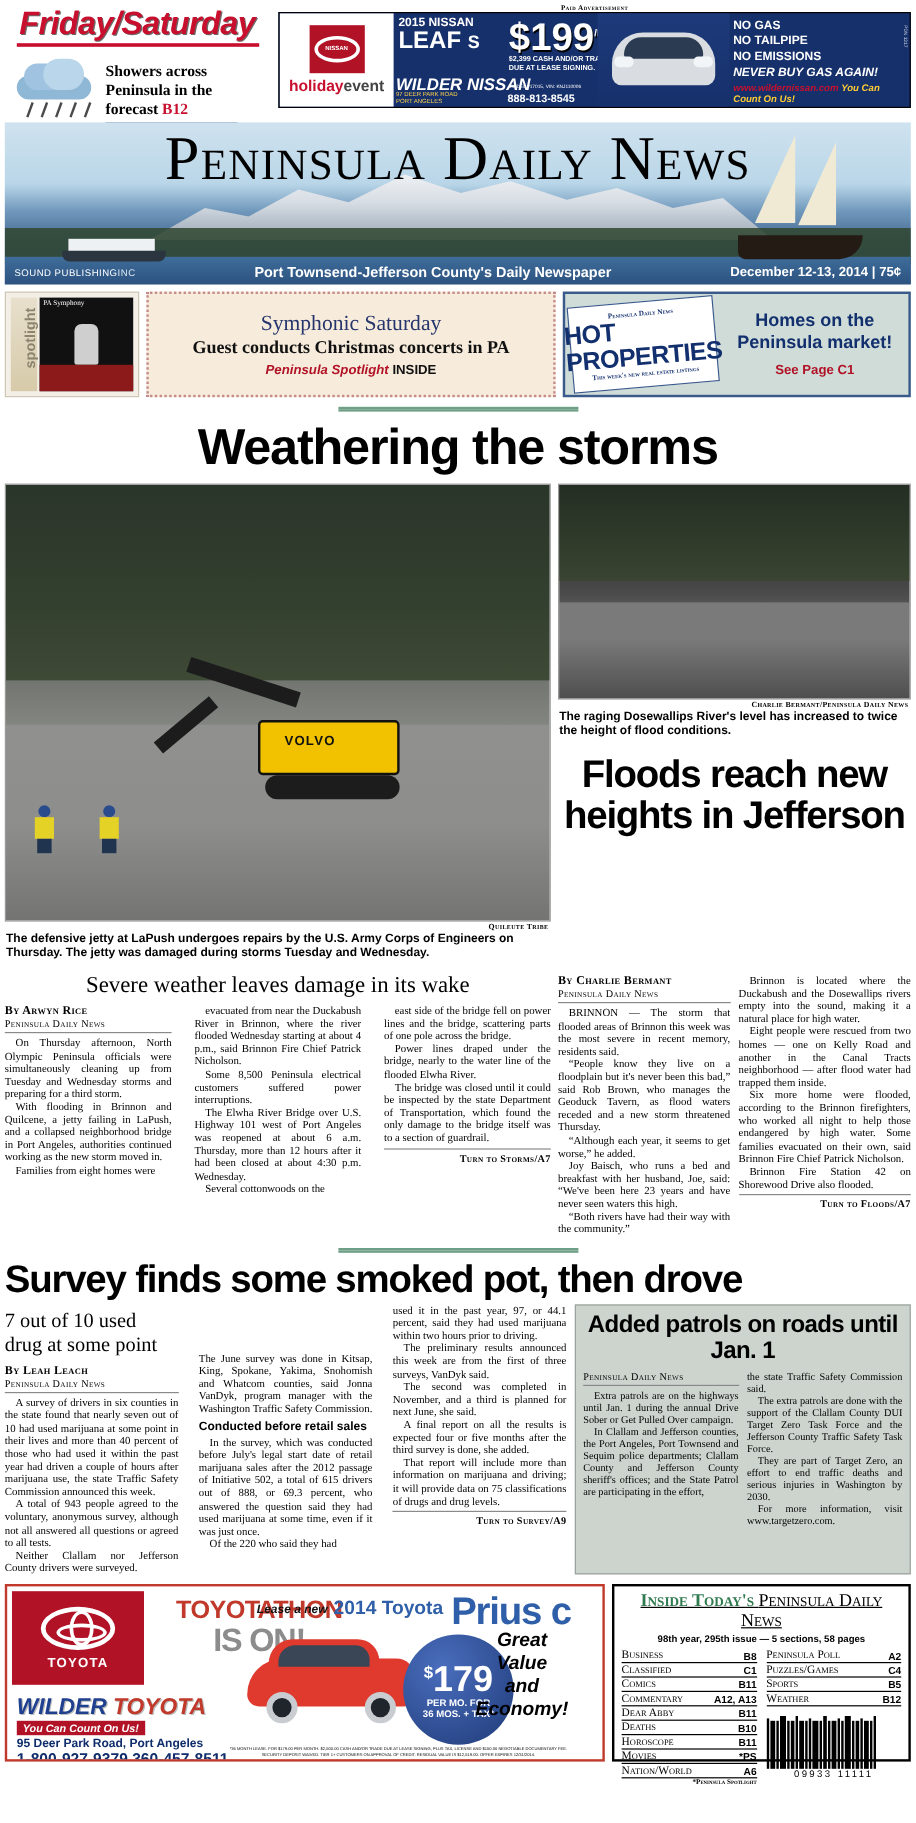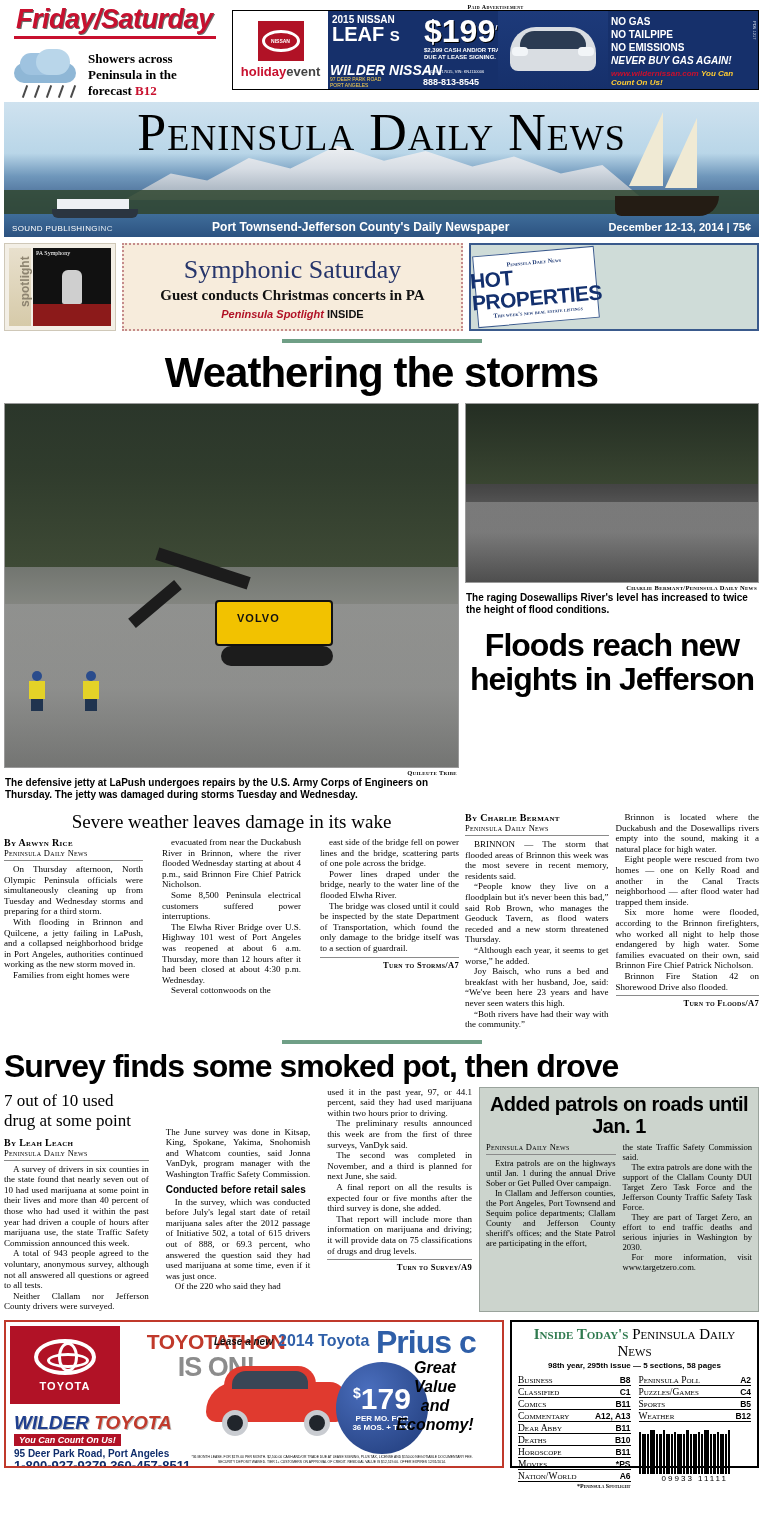--- a/index.html
+++ b/index.html
@@ -138,21 +138,21 @@
   .spot-cover { position:absolute; left:28px; top:4px; right:4px; bottom:4px;
     background:#111; }
   .spot-cover .hdr { color:#fff; font-size:6px; padding:2px 3px;
     font-family:"Liberation Serif",serif; }
   .spot-figure { position:absolute; left:50%; top:28%; width:20px; height:34px;
     margin-left:-10px; background:#cfcfcf; border-radius:6px 6px 2px 2px; }
   .spot-foot { position:absolute; left:0; bottom:0; width:100%; height:22px;
     background:#8c1a1a; }
   .promo-sym { flex:1; border:2px dotted #c58b8b; background:#f7ecdc;
     display:flex; flex-direction:column; align-items:center; justify-content:center; }
-  .sym-1 { font-family:"Liberation Serif",serif; font-size:26px; color:#26356b; }
+  .sym-1 { font-family:"Liberation Serif",serif; font-size:18px; color:#26356b; }
   .sym-2 { font-family:"Liberation Serif",serif; font-size:15px; font-weight:bold;
     color:#111; margin-top:2px; }
   .sym-3 { font-family:"Liberation Sans",sans-serif; font-size:11px;
     font-weight:bold; margin-top:4px; color:#111;}
   .sym-3 i { color:#b11226; font-style:italic; }
   .promo-hot { width:290px; border:2px solid #3a5a8c; background:#cfdcd8;
     display:flex; align-items:center; }
   .hot-logo { width:122px; height:72px; margin:0 4px; background:#fff;
     border:1px solid #3a5a8c; transform:rotate(-5deg);
     display:flex; flex-direction:column; align-items:center; justify-content:center;}
@@ -324,21 +324,21 @@
     font-weight:bold; line-height:9px; }
   .ty-great { position:absolute; right:6px; top:36px; width:122px;
     text-align:center; font-family:"Liberation Sans",sans-serif;
     font-size:16px; font-weight:bold; font-style:italic; line-height:19px; }
   .ty-fine { position:absolute; left:180px; bottom:2px; right:24px;
     font-family:"Liberation Sans",sans-serif; font-size:3.4px; line-height:4.4px;
     text-align:center; }
 
   .inside-box { flex:1; border:2px solid #000; padding:4px 6px; }
   .ins-title { text-align:center; font-family:"Liberation Serif",serif;
-    font-size:15px; font-variant:small-caps; }
+    font-size:15px; font-variant:small-caps;text-decoration:underline; }
   .ins-title b { color:#2f7a4f; }
   .ins-sub { text-align:center; font-family:"Liberation Sans",sans-serif;
     font-size:8px; font-weight:bold; margin-top:1px; }
   .ins-cols { display:flex; gap:8px; margin-top:4px; }
   .ins-col { flex:1; }
   .ins-row { display:flex; justify-content:space-between;
     border-bottom:1px solid #000; padding:1px 0 0 0; }
   .ins-row .n { font-family:"Liberation Serif",serif; font-size:9.5px;
     font-variant:small-caps; }
   .ins-row .p { font-family:"Liberation Sans",sans-serif; font-size:8.5px;
@@ -465,20 +465,25 @@
     <div class="promo-sym">
       <div class="sym-1">Symphonic Saturday</div>
       <div class="sym-2">Guest conducts Christmas concerts in PA</div>
       <div class="sym-3"><i>Peninsula Spotlight</i> <span>INSIDE</span></div>
     </div>
     <div class="promo-hot">
       <div class="hot-logo">
         <div class="hot-l1">Peninsula Daily News</div>
         <div class="hot-l2">HOT PROPERTIES</div>
         <div class="hot-l3">This week's new real estate listings</div>
+      </div>
+      <div class="hot-right">
+        <div class="hot-h">Homes on the</div>
+        <div class="hot-h">Peninsula market!</div>
+        <div class="hot-p">See Page C1</div>
       </div>
     </div>
   </div>
 
   <div class="green-rule"></div>
 
   <div class="main-head">Weathering the storms</div>
 
   <div class="photos">
     <div class="photo-left">

